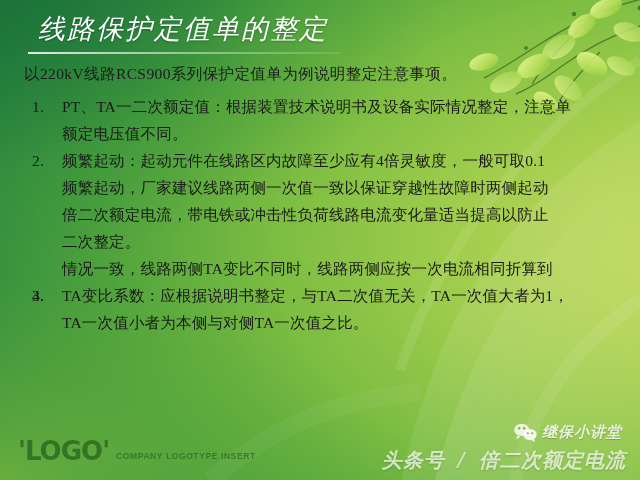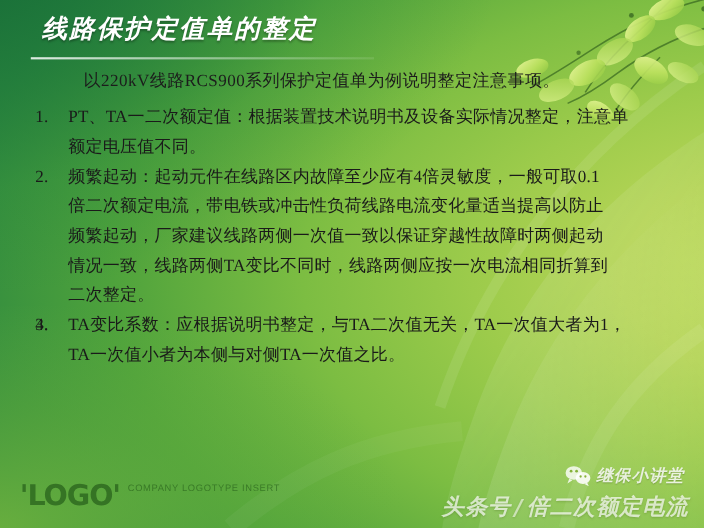--- a/index.html
+++ b/index.html
@@ -46,22 +46,22 @@
     pointer-events: none;
   }
 
   
   .title {
     position: absolute;
     left: 38px;
     top: 11px;
     color: #ffffff;
     font-style: italic;
-    font-weight: 700;
-    font-size: 23px;
+    font-weight: 400;
+    font-size: 27px;
     letter-spacing: 2px;
     text-shadow: 0 1px 2px rgba(0,0,0,.30);
     white-space: nowrap;
   }
   .title-rule {
     position: absolute;
     left: 28px;
     top: 52px;
     width: 312px;
     height: 2px;
@@ -69,21 +69,21 @@
   }
 
   
   .body {
     position: absolute;
     left: 0;
     top: 60px;
     width: 640px;
   }
   .lead {
-    margin: 0 0 6px 76px;
+    margin: 0 0 6px 24px;
     color: #1c1c1c;
     font-size: 15.5px;
     line-height: 27px;
     letter-spacing: .4px;
     white-space: nowrap;
   }
   ol.items {
     list-style: none;
     margin: 0;
     padding: 0;
@@ -117,39 +117,41 @@
   li.i2 { margin-top: 18px; }
   li.i3 { margin-top: 18px; }
   li.i4 { margin-top: 20px; }
 
   
   .footer-logo {
     position: absolute;
     left: 18px;
     bottom: 16px;
     display: flex;
+    align-items: flex-end;
     gap: 7px;
     pointer-events: none;
   }
   .logo-mark {
     font-family: "DejaVu Sans", sans-serif;
     font-weight: 700;
     font-size: 26px;
     line-height: 26px;
     letter-spacing: -1px;
     color: #2f6b20;
     opacity: .85;
   }
   .logo-sub {
     font-family: "Liberation Sans", sans-serif;
     font-size: 8.5px;
     letter-spacing: .6px;
     color: #2f6b20;
     opacity: .75;
     padding-bottom: 3px;
+    font-weight: bold;
   }
 
   
   .wm {
     position: absolute;
     right: 12px;
     bottom: 4px;
     width: 212px;
     height: 54px;
     pointer-events: none;
@@ -175,22 +177,22 @@
     color: rgba(255,255,255,.82);
     text-shadow: 0 1px 1px rgba(60,90,20,.35);
     letter-spacing: 1px;
     white-space: nowrap;
   }
   .wm-bottom {
     position: absolute;
     right: 2px;
     bottom: 2px;
     display: flex;
-    align-items: center;
-    gap: 3px;
+    align-items: flex-start;
+    gap: 13px;
     font-family: "DejaVu Sans", sans-serif;
     font-size: 20px;
     font-weight: 700;
     color: rgba(255,255,255,.70);
     text-shadow: 0 1px 2px rgba(70,100,25,.30);
     letter-spacing: 1px;
     white-space: nowrap;
   }
   .wm-slash { font-size: 20px; opacity: .8; }
 </style>
@@ -268,24 +270,24 @@
 
       <li class="i1">
         <span class="num">1.</span>
         <span class="ln">PT、TA一二次额定值：根据装置技术说明书及设备实际情况整定，注意单</span>
         <span class="ln">额定电压值不同。</span>
       </li>
 
       <li class="i2">
         <span class="num">2.</span>
         <span class="ln">频繁起动：起动元件在线路区内故障至少应有4倍灵敏度，一般可取0.1</span>
+        <span class="ln">频繁起动，厂家建议线路两侧一次值一致以保证穿越性故障时两侧起动</span>
         <span class="ln">倍二次额定电流，带电铁或冲击性负荷线路电流变化量适当提高以防止</span>
-        <span class="ln">频繁起动，厂家建议线路两侧一次值一致以保证穿越性故障时两侧起动</span>
+        <span class="ln">二次整定。</span>
         <span class="ln">情况一致，线路两侧TA变比不同时，线路两侧应按一次电流相同折算到</span>
-        <span class="ln">二次整定。</span>
       </li>
 
       <li class="i3">
         <span class="num">3.</span>
       </li>
 
       <li class="i4">
         <span class="num">4.</span>
         <span class="ln">TA变比系数：应根据说明书整定，与TA二次值无关，TA一次值大者为1，</span>
         <span class="ln">TA一次值小者为本侧与对侧TA一次值之比。</span>

